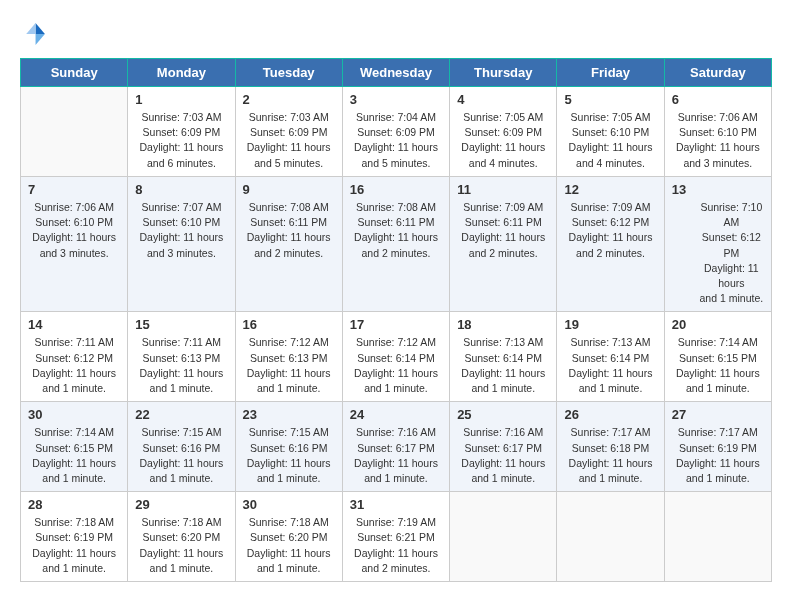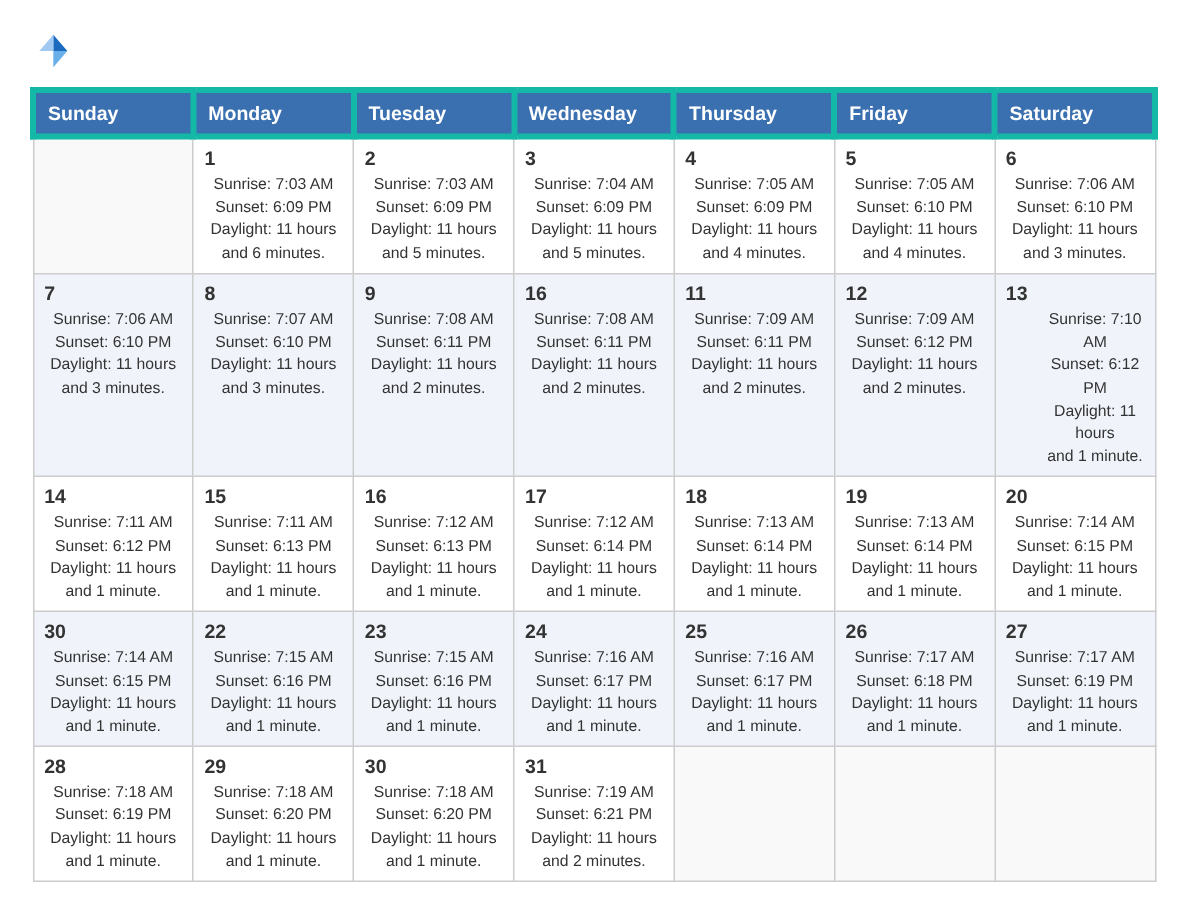--- a/index.html
+++ b/index.html
@@ -45,25 +45,25 @@
       color: #555;
     }
     .calendar {
       width: 100%;
       border-collapse: collapse;
       border: 1px solid #ccc;
     }
     .calendar th {
       background: #3a6fb0;
       color: #fff;
-      text-align: left;
+      text-align: center;
       padding: 6px 8px;
       font-size: 13px;
       font-weight: bold;
-      border: 4px solid #14b8a6;
+      border: 1px solid #14b8a6;
     }
     .calendar td {
       vertical-align: top;
       padding: 5px 7px;
       border: 1px solid #ccc;
       width: 14.28%;
       min-height: 80px;
       font-size: 11px;
       color: #333;
       background: #fff;

